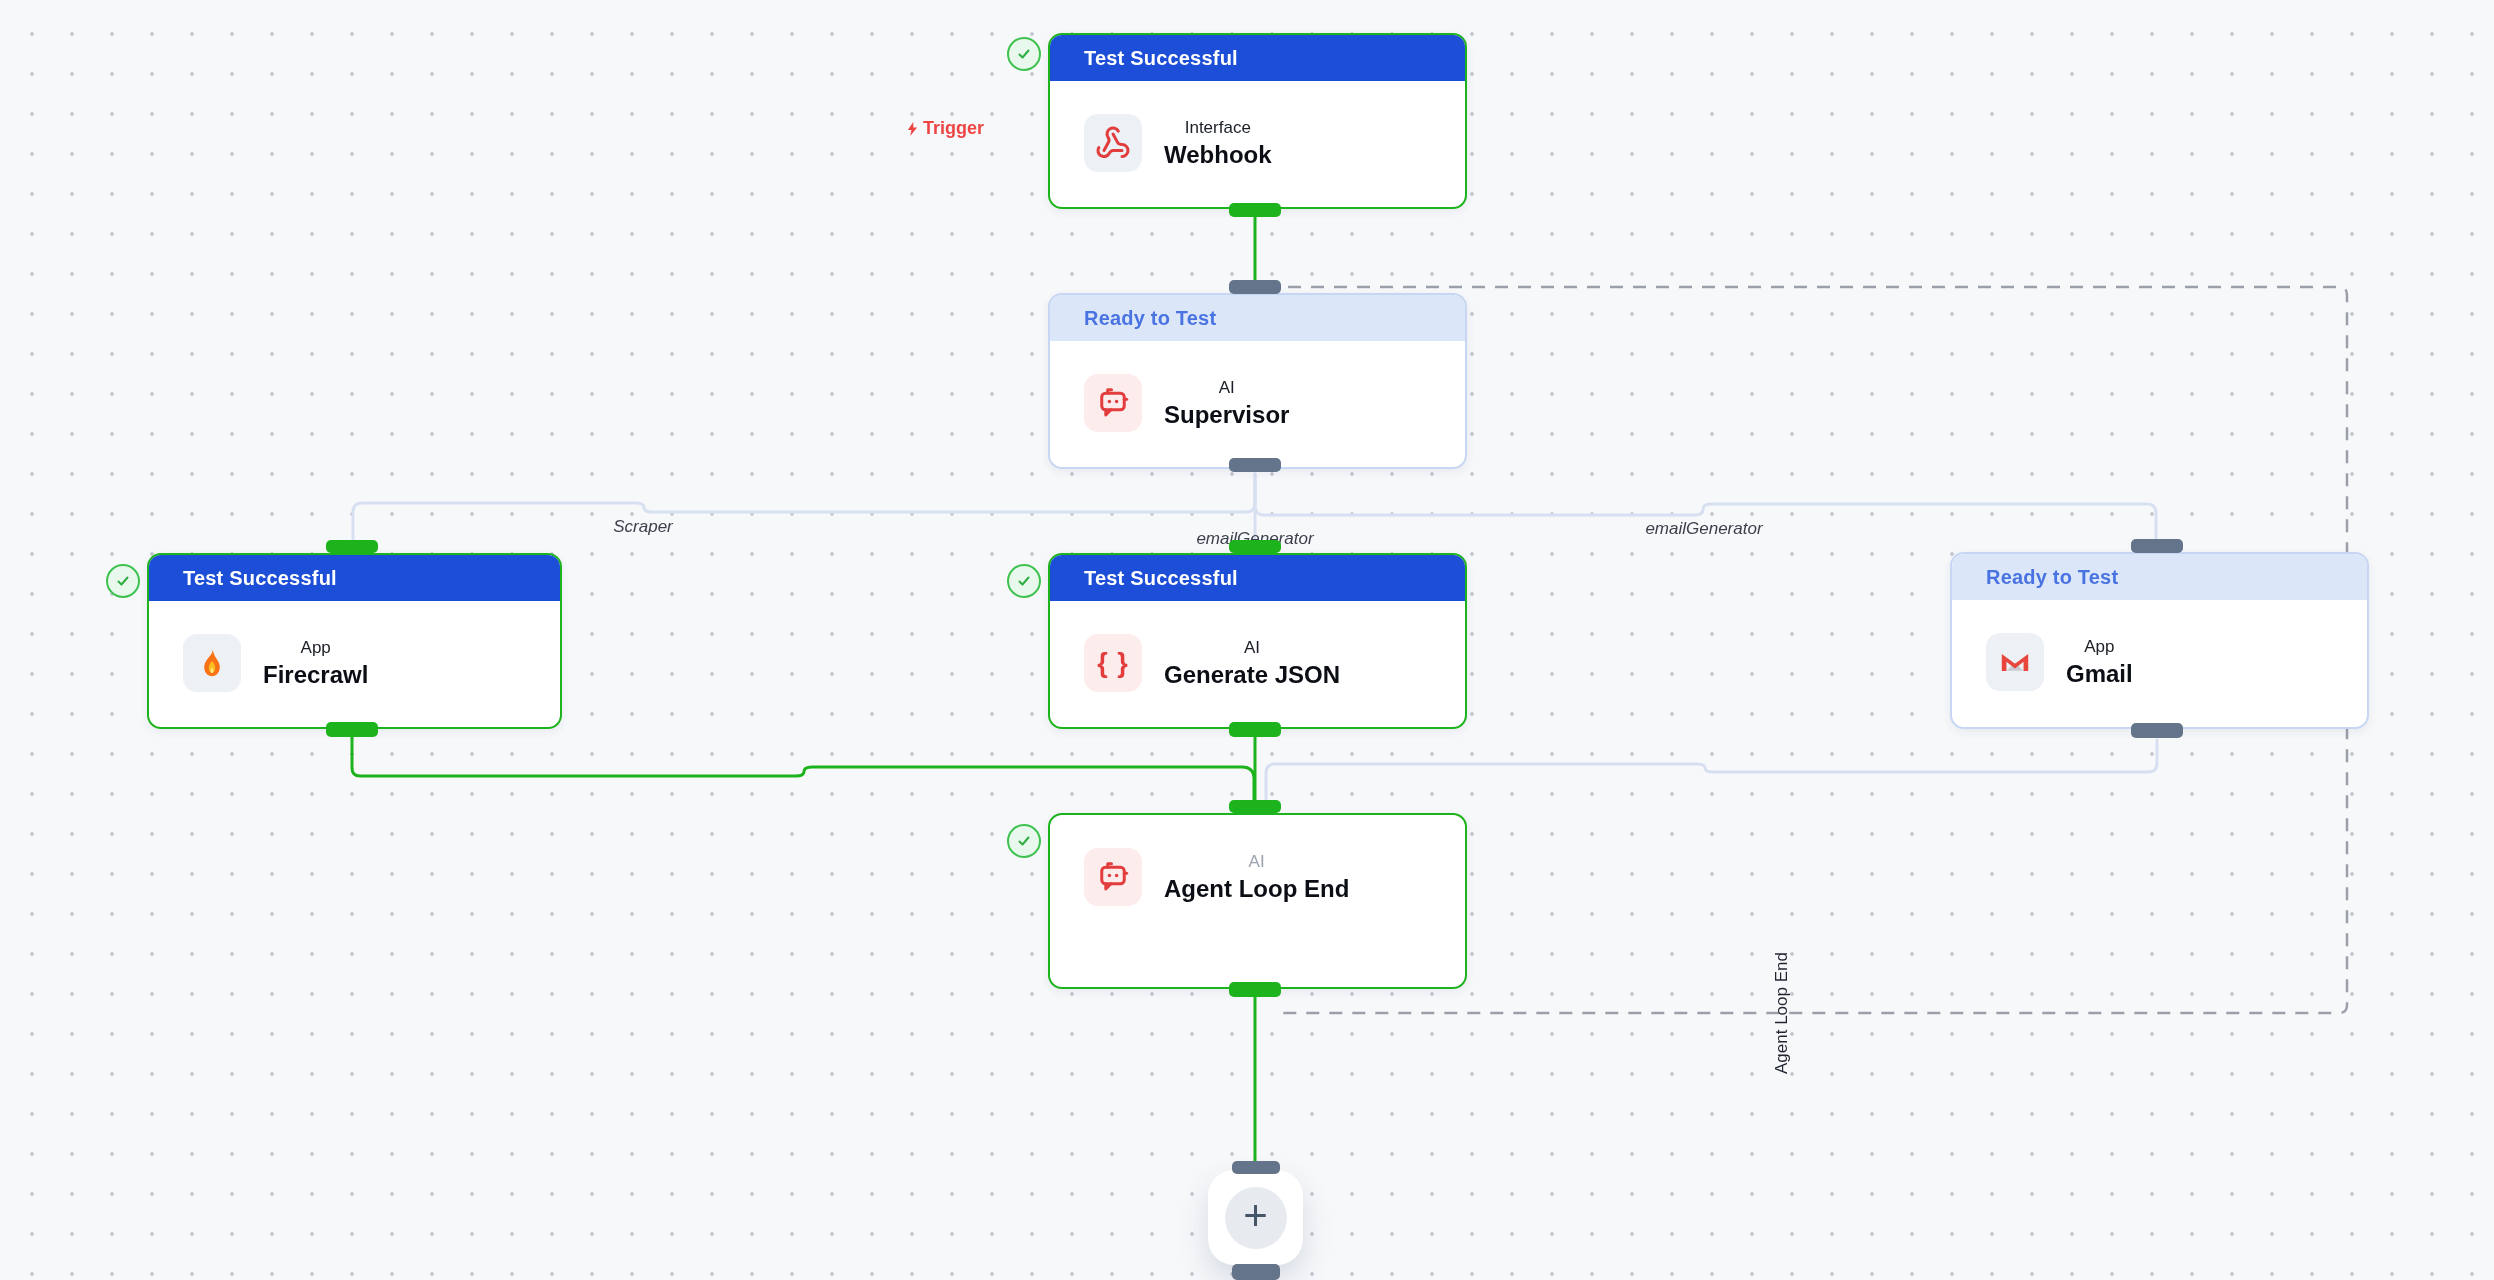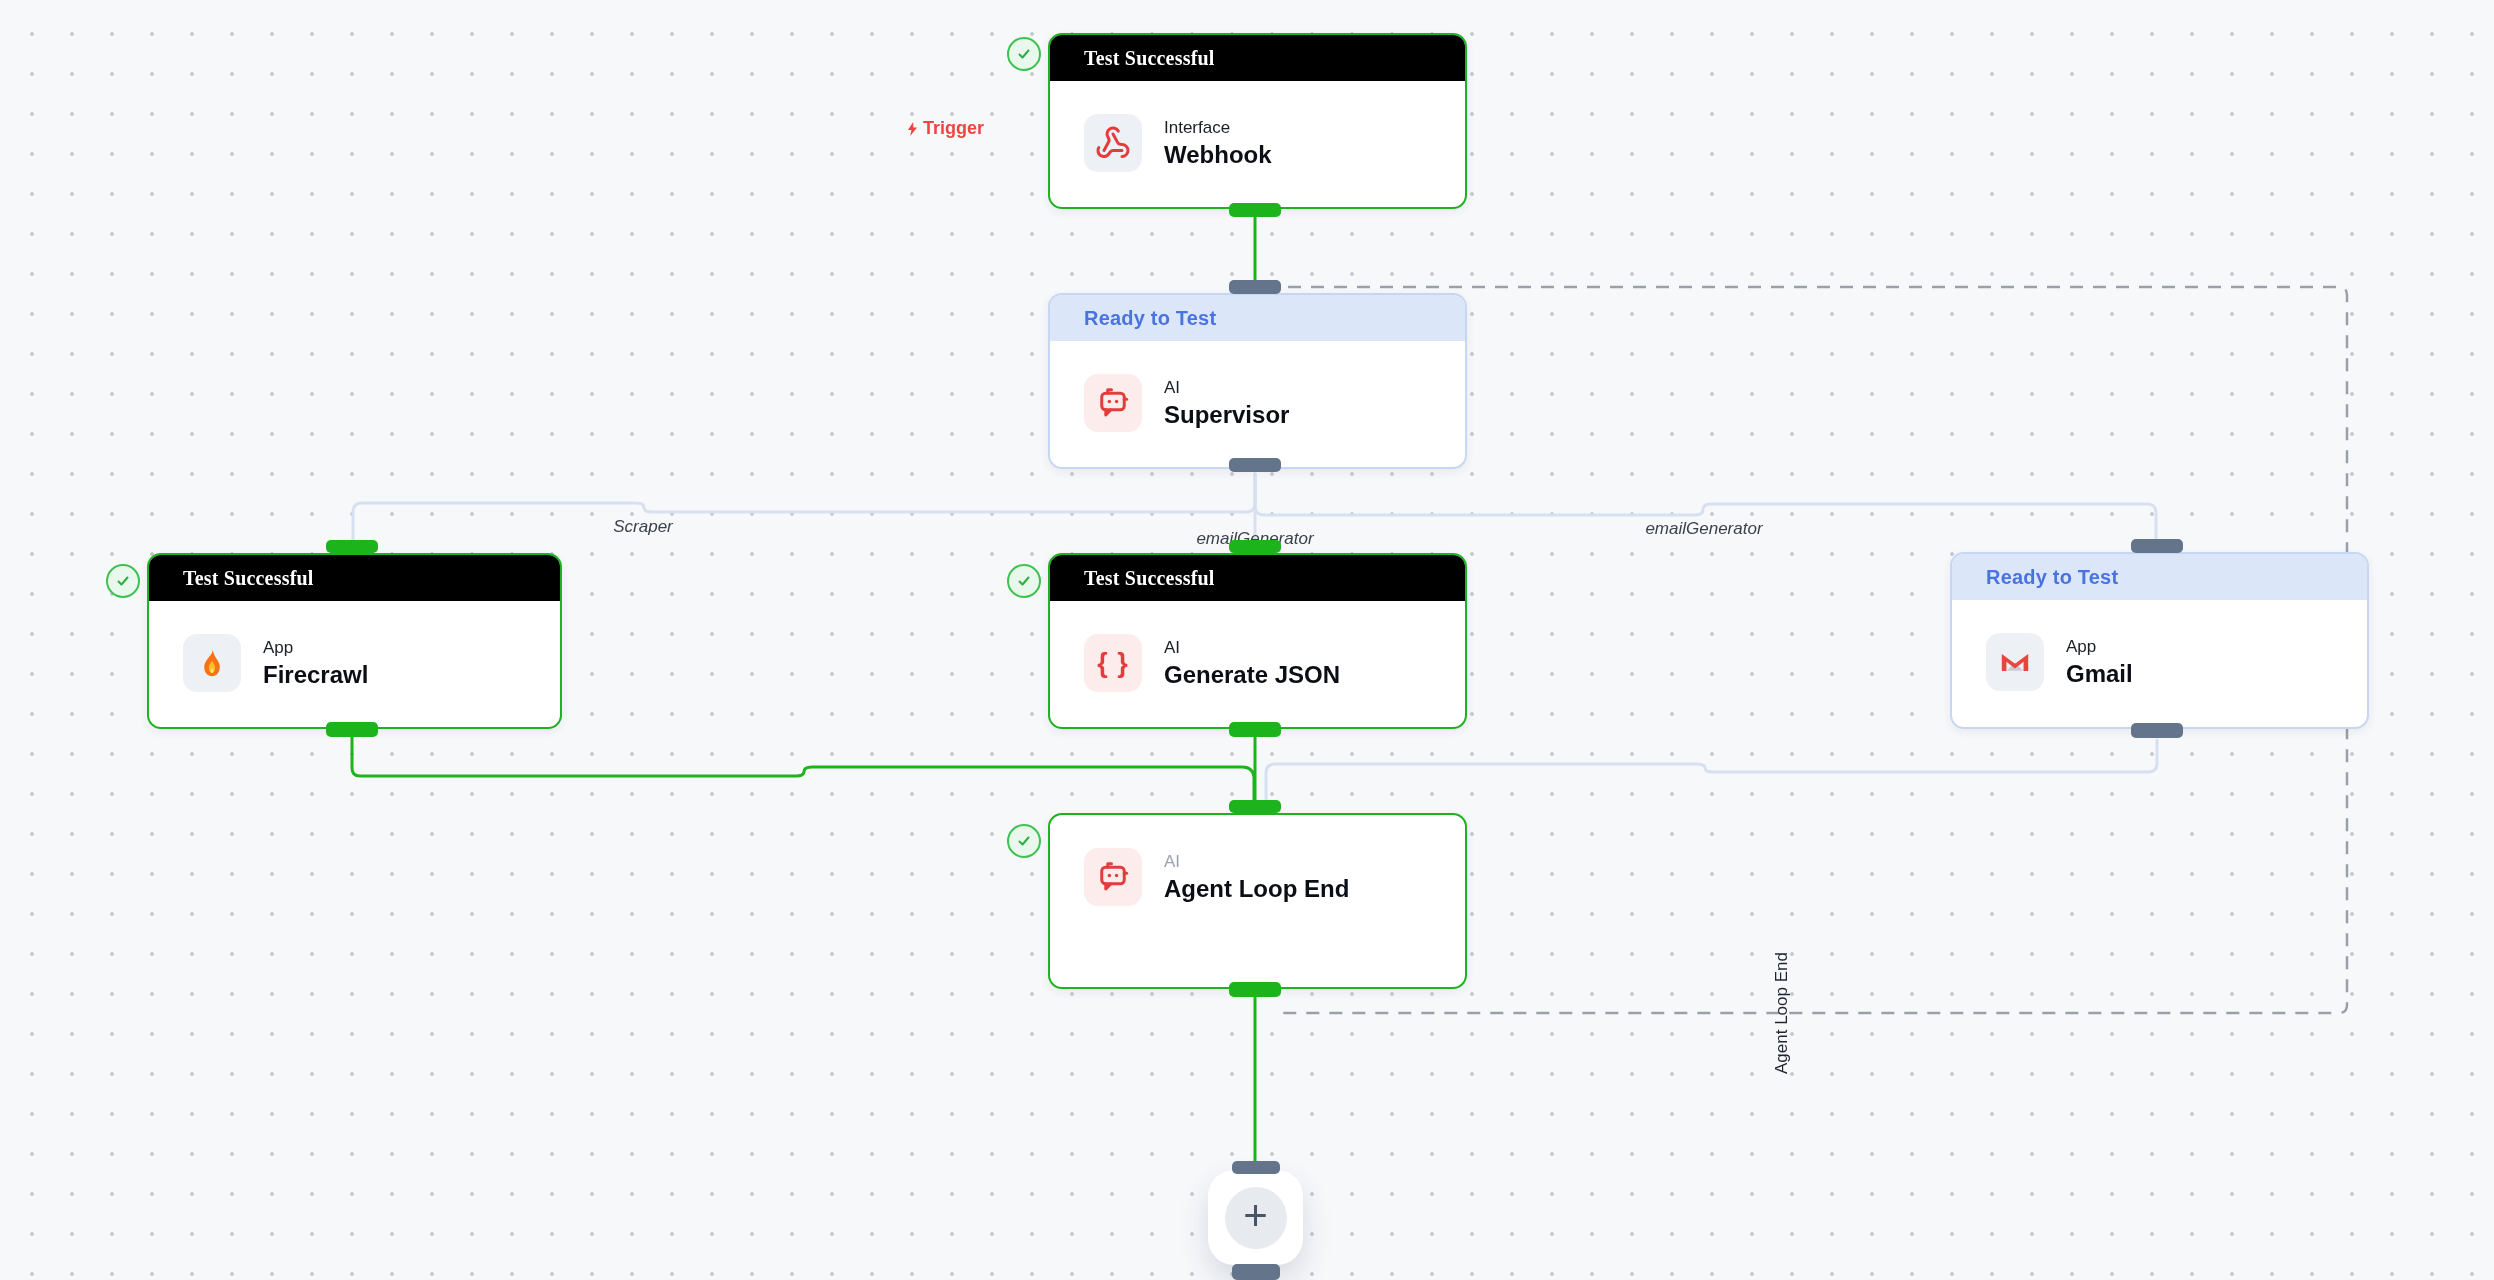--- a/index.html
+++ b/index.html
@@ -14,30 +14,30 @@
   .node{
     position:absolute; background:#ffffff; border-radius:14px; overflow:hidden;
     box-shadow:0 3px 10px rgba(25,45,85,.07);
   }
   .node.green{border:2.5px solid #1db31d;}
   .node.blue{border:2px solid #c7d6f2;}
   .node-header{
     height:46px; display:flex; align-items:center; padding:0 34px;
     font-size:20px; font-weight:700; letter-spacing:.2px;
   }
-  .node.green .node-header{background:#000000; color:#ffffff;font-family:Liberation Serif, serif;}
+  .node.green .node-header{background:#1d4ed8; color:#ffffff;}
   .node.blue  .node-header{background:#dbe7f9; color:#4a73e2;}
   .node-body{display:flex; align-items:center; gap:22px; padding:0 0 0 34px; height:124px;}
   .icon-tile{
     width:58px; height:58px; border-radius:14px; flex:0 0 auto;
     display:flex; align-items:center; justify-content:center;
   }
   .icon-tile.app{background:#edf0f4;}
   .icon-tile.ai{background:#fdecec;}
-  .node-text{display:flex; flex-direction:column; gap:7px;}
+  .node-text{display:flex; flex-direction:column; gap:7px;text-align:center;}
   .type-label{font-size:17px; color:#1b1f27; line-height:1;}
   .type-label.muted{color:#9aa3af;}
   .node-name{font-size:24px; font-weight:700; color:#0b0e14; line-height:1;}
   .check-badge{
     position:absolute; width:30px; height:30px; border-radius:50%;
     background:#e9f8ec; border:2px solid #3ec24f;
     display:flex; align-items:center; justify-content:center;
   }
   .edge-label{
     position:absolute; width:200px; text-align:center;

